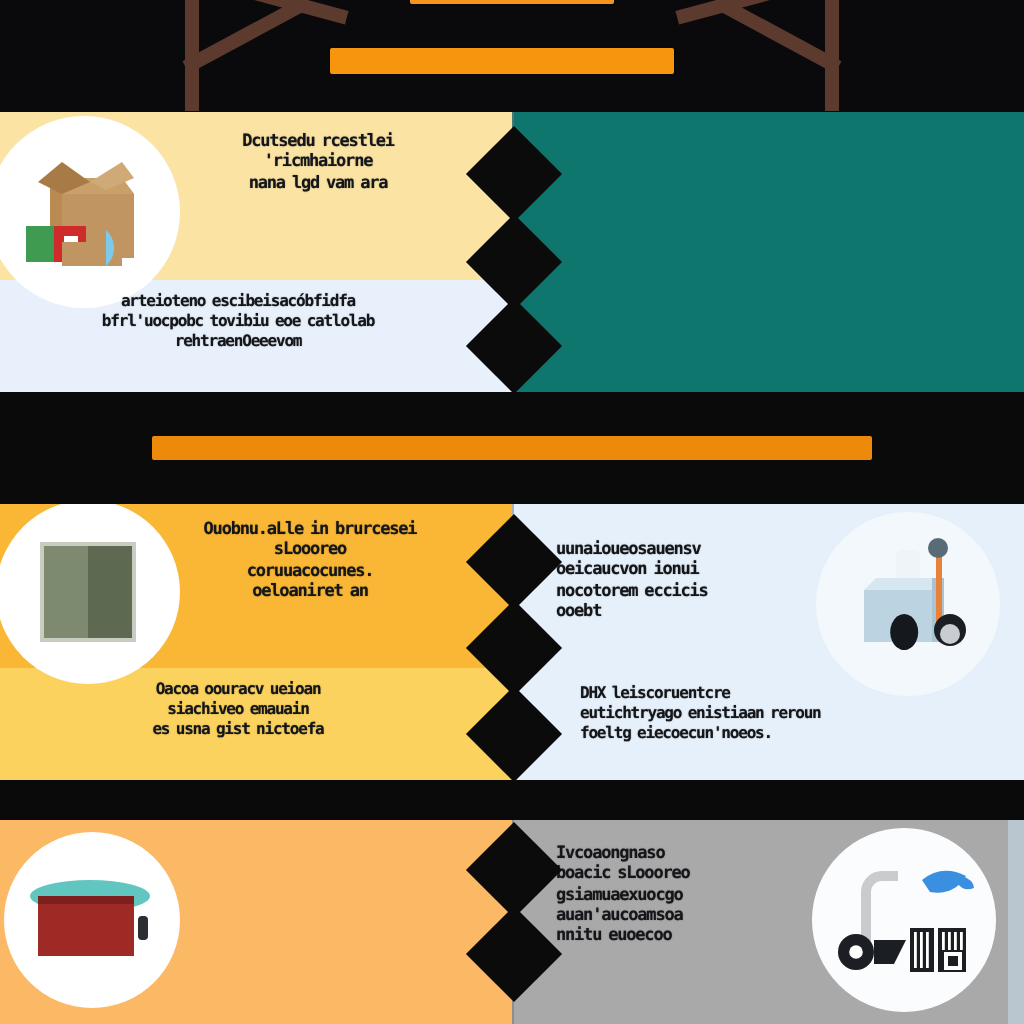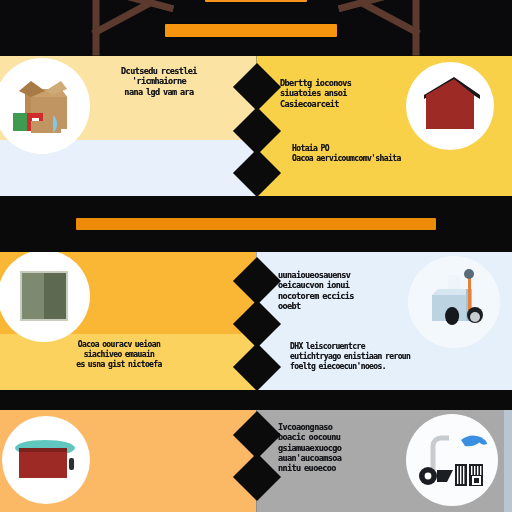--- a/index.html
+++ b/index.html
@@ -107,39 +107,25 @@
           <rect x="22" y="44" width="16" height="18" fill="#cf2b2b"></rect>
           <rect x="27" y="49" width="7" height="6" fill="#ffffff"></rect>
           <rect x="26" y="52" width="30" height="12" fill="#c09562"></rect>
           <path d="M48 46 a12 12 0 0 1 0 18 Z" fill="#7fc9e8"></path>
         </svg>
       </div>
 
       <div class="txt head" style="left:84px;top:10px;width:150px;">Dcutsedu rcestlei
 'ricmhaiorne
 nana lgd vam ara</div>
-    </div>
-
-    <div class="panel right">
-      <div class="bg-top" style="height:140px;background:#f9d149;"></div>
-
-      <div class="badge" style="left:150px;top:6px;width:88px;height:88px;">
-        <svg width="72" height="66" viewBox="0 0 72 66">
-          <polygon points="10,22 40,4 66,22 66,26 40,10 10,26" fill="#16181c"></polygon>
-          <rect x="12" y="22" width="48" height="34" fill="#9e2a26"></rect>
-          <polygon points="12,22 40,6 60,22" fill="#9e2a26"></polygon>
-        </svg>
-      </div>
-
-      <div class="txt head left-al" style="left:24px;top:22px;width:126px;">Dberttg ioconovs
-siuatoies ansoi
-Casiecoarceit</div>
-      <div class="txt body left-al" style="left:36px;top:88px;width:200px;">Hotaia PO
-Oacoa aervicoumcomv'shaita</div>
-    </div>
+      <div class="txt body" style="left:6px;top:90px;width:226px;">arteioteno escibeisacóbfidfa
+bfrl'uocpobc tovibiu eoe catlolab
+rehtraenOeeevom</div>
+    </div>
+
 
     <div class="divider">
       <div class="hairline"></div>
       <div class="dia" style="left:8px;top:14px;"></div>
       <div class="dia" style="left:8px;top:58px;"></div>
       <div class="dia" style="left:8px;top:100px;"></div>
     </div>
   </div>
 
   <div class="band" style="top:196px;height:56px;">
@@ -153,20 +139,24 @@
       <div class="bg-bot" style="height:56px;background:#fbd25e;"></div>
 
       <div class="badge" style="left:-2px;top:-2px;width:92px;height:92px;">
         <svg width="60" height="58" viewBox="0 0 60 58">
           <rect x="6" y="4" width="48" height="50" fill="#c9cdc0"></rect>
           <rect x="8" y="6" width="22" height="46" fill="#7d8a6f"></rect>
           <rect x="30" y="6" width="22" height="46" fill="#5d6a51"></rect>
         </svg>
       </div>
 
+      <div class="txt head" style="left:76px;top:8px;width:158px;">Ouobnu.aLle in brurcesei
+sLoooreo
+coruuacocunes.
+oeloaniret an</div>
       <div class="txt body" style="left:6px;top:88px;width:226px;">Oacoa oouracv ueioan
 siachiveo emauain
 es usna gist nictoefa</div>
     </div>
 
     <div class="panel right">
       <div class="bg-top" style="height:138px;background:#e6f0fa;"></div>
 
       <div class="badge" style="left:152px;top:4px;width:92px;height:92px;background:#f3f8fd;">
         <svg width="72" height="66" viewBox="0 0 72 66">
@@ -241,21 +231,21 @@
               <rect x="65" y="36" width="1.4" height="9"></rect>
           </g>
           <rect x="57" y="46" width="9" height="9" fill="#ffffff"></rect>
           <path d="M59 48 h5 v5 h-5 z" fill="#1b1e22"></path>
           <path d="M46 10 q10 -8 22 -2 q-6 10 -18 8 z" fill="#3a8fe0"></path>
           <path d="M66 8 q6 2 6 6 q-5 2 -8 -2 z" fill="#3a8fe0"></path>
         </svg>
       </div>
 
       <div class="txt head left-al" style="left:22px;top:12px;width:126px;">Ivcoaongnaso
-boacic oocounu
+boacic sLoooreo
 gsiamuaexuocgo
 auan'aucoamsoa
 nnitu euoecoo</div>
     </div>
 
     <div class="divider">
       <div class="hairline"></div>
       <div class="dia" style="left:8px;top:8px;"></div>
       <div class="dia" style="left:8px;top:50px;"></div>
     </div>

